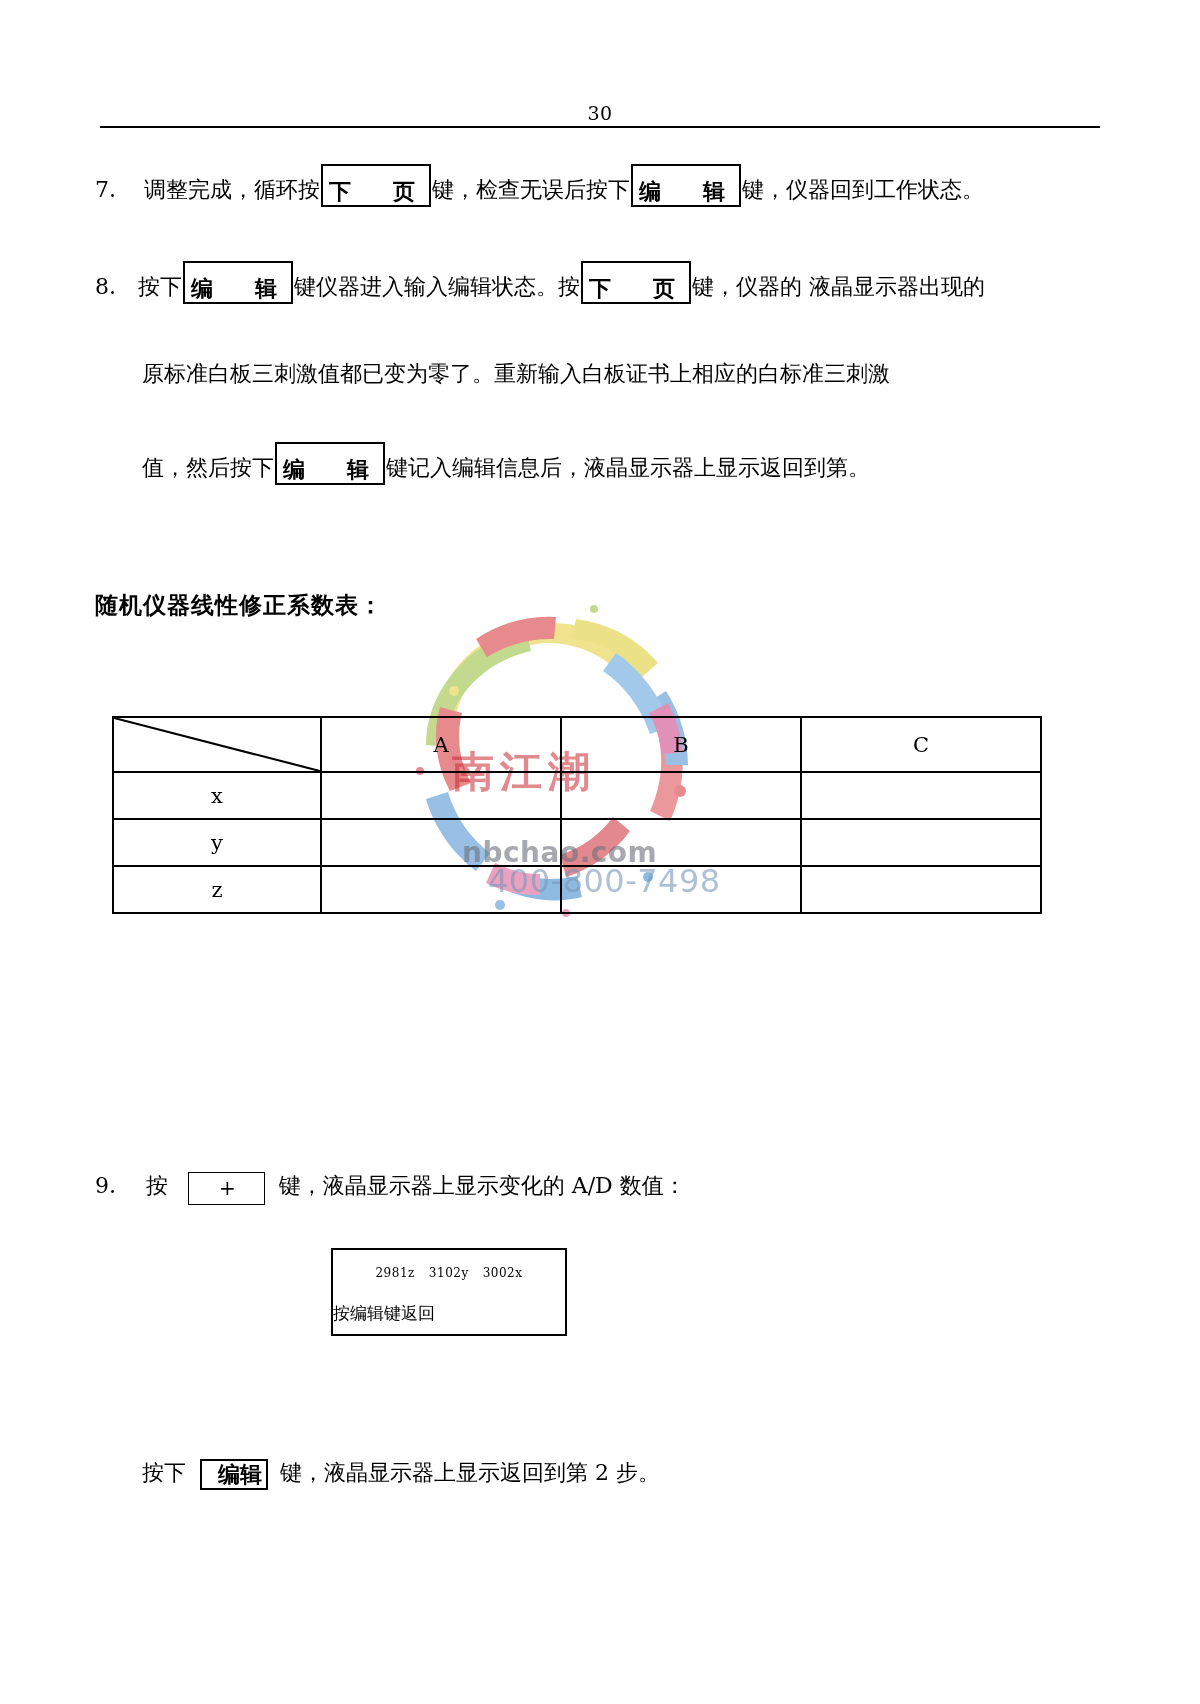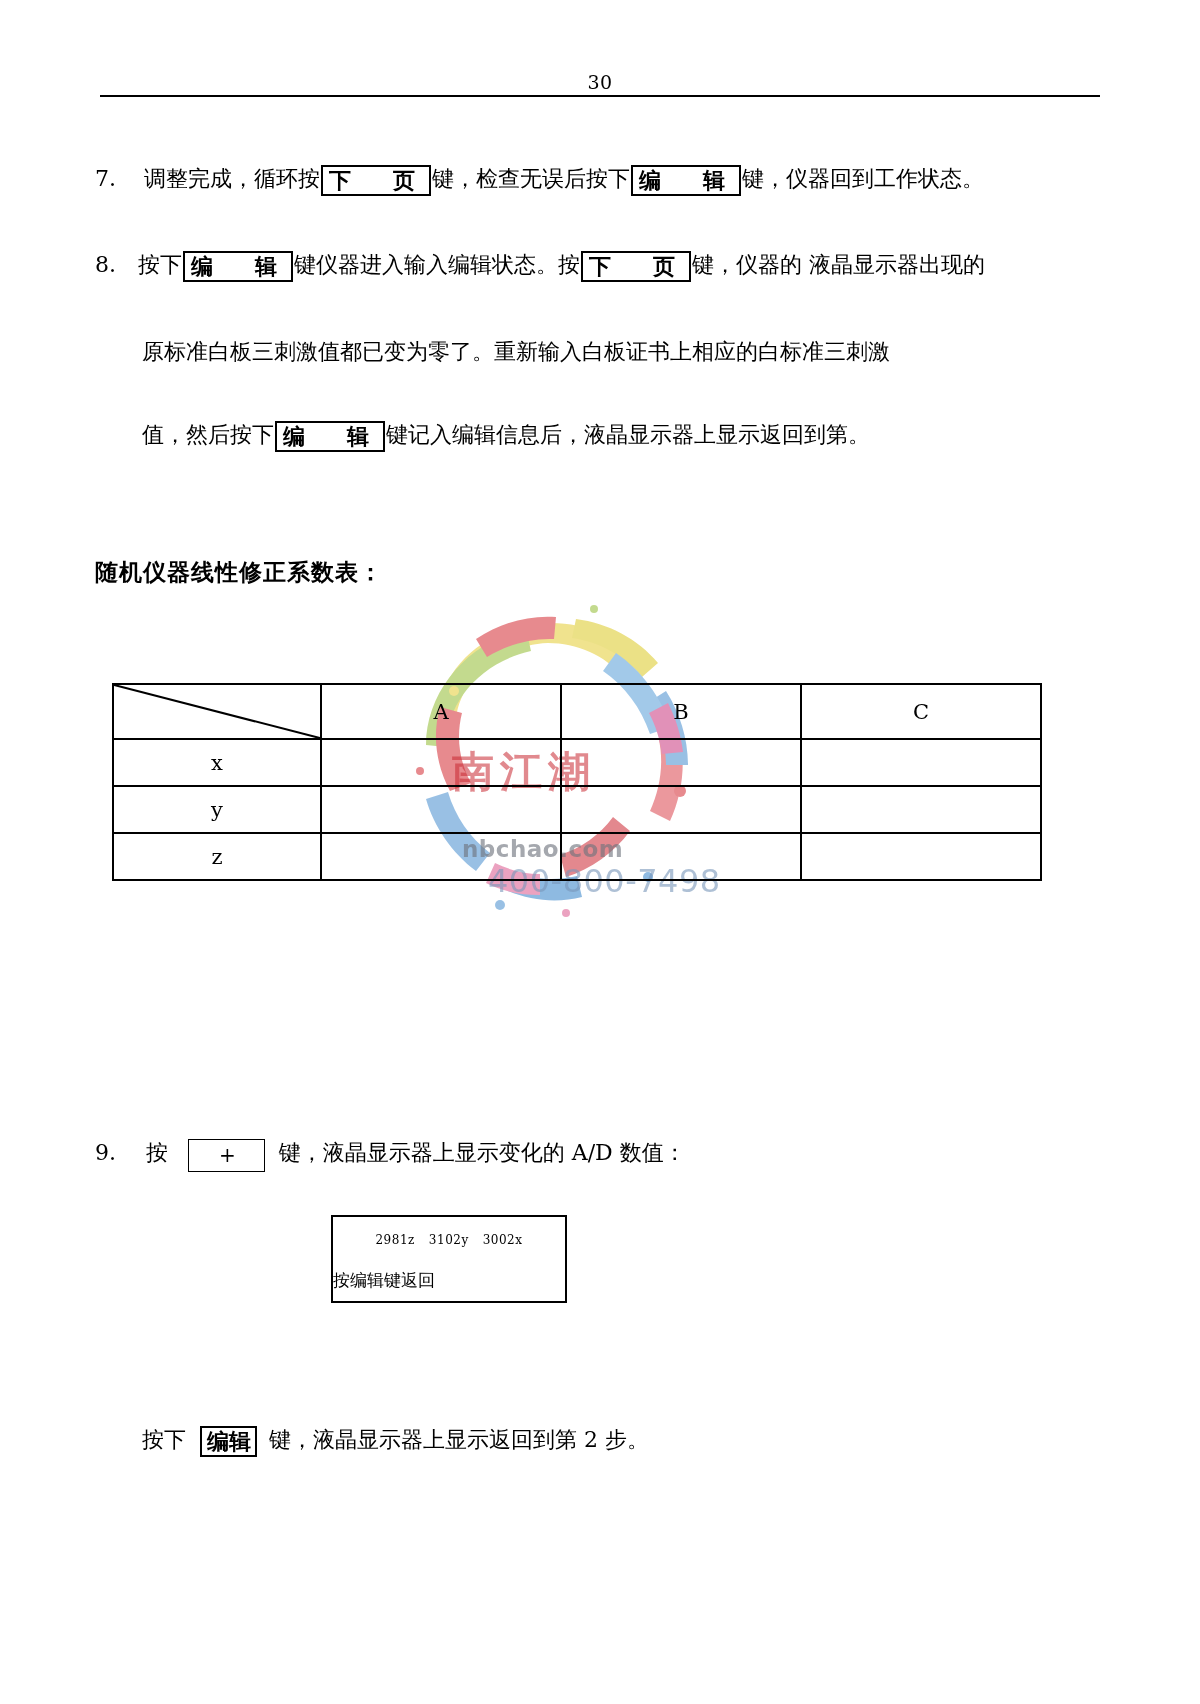--- a/index.html
+++ b/index.html
@@ -18,21 +18,21 @@
     position: relative;
     width: 1200px;
     height: 1704px;
     padding: 0;
   }
 
   
   .header {
     position: absolute;
     left: 100px;
-    top: 71px;
+    top: 102px;
     width: 1000px;
     text-align: center;
   }
   .header-pageno {
     font-family: "DejaVu Serif", "Liberation Serif", serif;
     font-size: 19px;
     line-height: 22px;
     letter-spacing: 0.5px;
   }
   .header-rule {
@@ -51,32 +51,32 @@
 
   .num {
     font-family: "DejaVu Serif", "Liberation Serif", serif;
     font-size: 22px;
   }
 
   
   .key {
     display: inline-block;
     border: 2px solid #000;
-    padding: 0px 4px 1px 4px;
+    padding: 12px 4px 1px 4px;
     margin: 0 1px;
     font-weight: 700;
     font-size: 22px;
     line-height: 26px;
     vertical-align: -2px;
     letter-spacing: 10px;
     text-indent: 2px;
   }
   .key.narrow {
     letter-spacing: 0px;
-    padding: 0px 4px 1px 5px;
+    padding: 0px 4px 1px 16px;
     text-indent: 0;
   }
   .key.plus {
     font-weight: 400;
     border: 1.5px solid #000;
     letter-spacing: 0;
     padding: 2px 28px 3px 28px;
     font-size: 20px;
   }
 
@@ -170,21 +170,21 @@
     top: 744px;
     font-size: 42px;
     font-weight: 700;
     color: rgba(200, 40, 50, 0.55);
     font-family: "DejaVu Sans", "Liberation Sans", sans-serif;
     letter-spacing: 6px;
   }
   .wm-domain {
     left: 462px;
     top: 836px;
-    font-size: 23px;
+    font-size: 28px;
     font-weight: 700;
     color: rgba(110, 115, 125, 0.62);
     font-family: "DejaVu Sans", "Liberation Sans", sans-serif;
     letter-spacing: 0.5px;
   }
   .wm-phone {
     left: 488px;
     top: 862px;
     font-size: 32px;
     color: rgba(120, 150, 185, 0.6);

